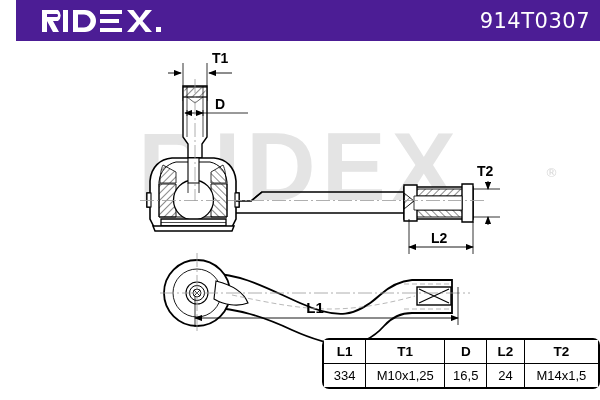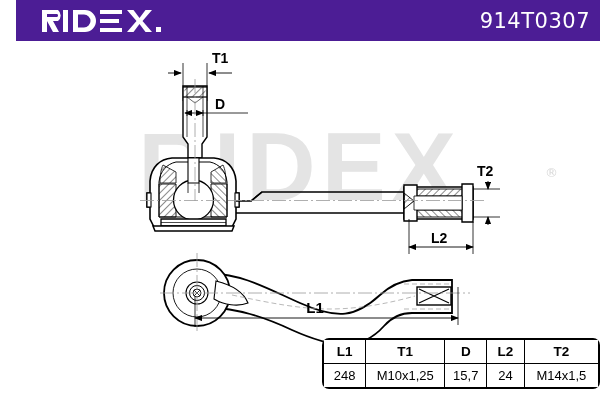--- a/index.html
+++ b/index.html
@@ -333,21 +333,21 @@
   <table id="spec-table">
     <tbody>
         <tr class="hdr">
       <td class="col-l1">L1</td>
       <td class="col-t1">T1</td>
       <td class="col-d">D</td>
       <td class="col-l2">L2</td>
       <td class="col-t2">T2</td>
     </tr>
     <tr class="val">
-      <td class="col-l1">248</td>
+      <td class="col-l1">334</td>
       <td class="col-t1">M10x1,25</td>
-      <td class="col-d">15,7</td>
+      <td class="col-d">16,5</td>
       <td class="col-l2">24</td>
       <td class="col-t2">M14x1,5</td>
     </tr>
   </tbody>
     </table>
 </div>
 
 </body></html>

